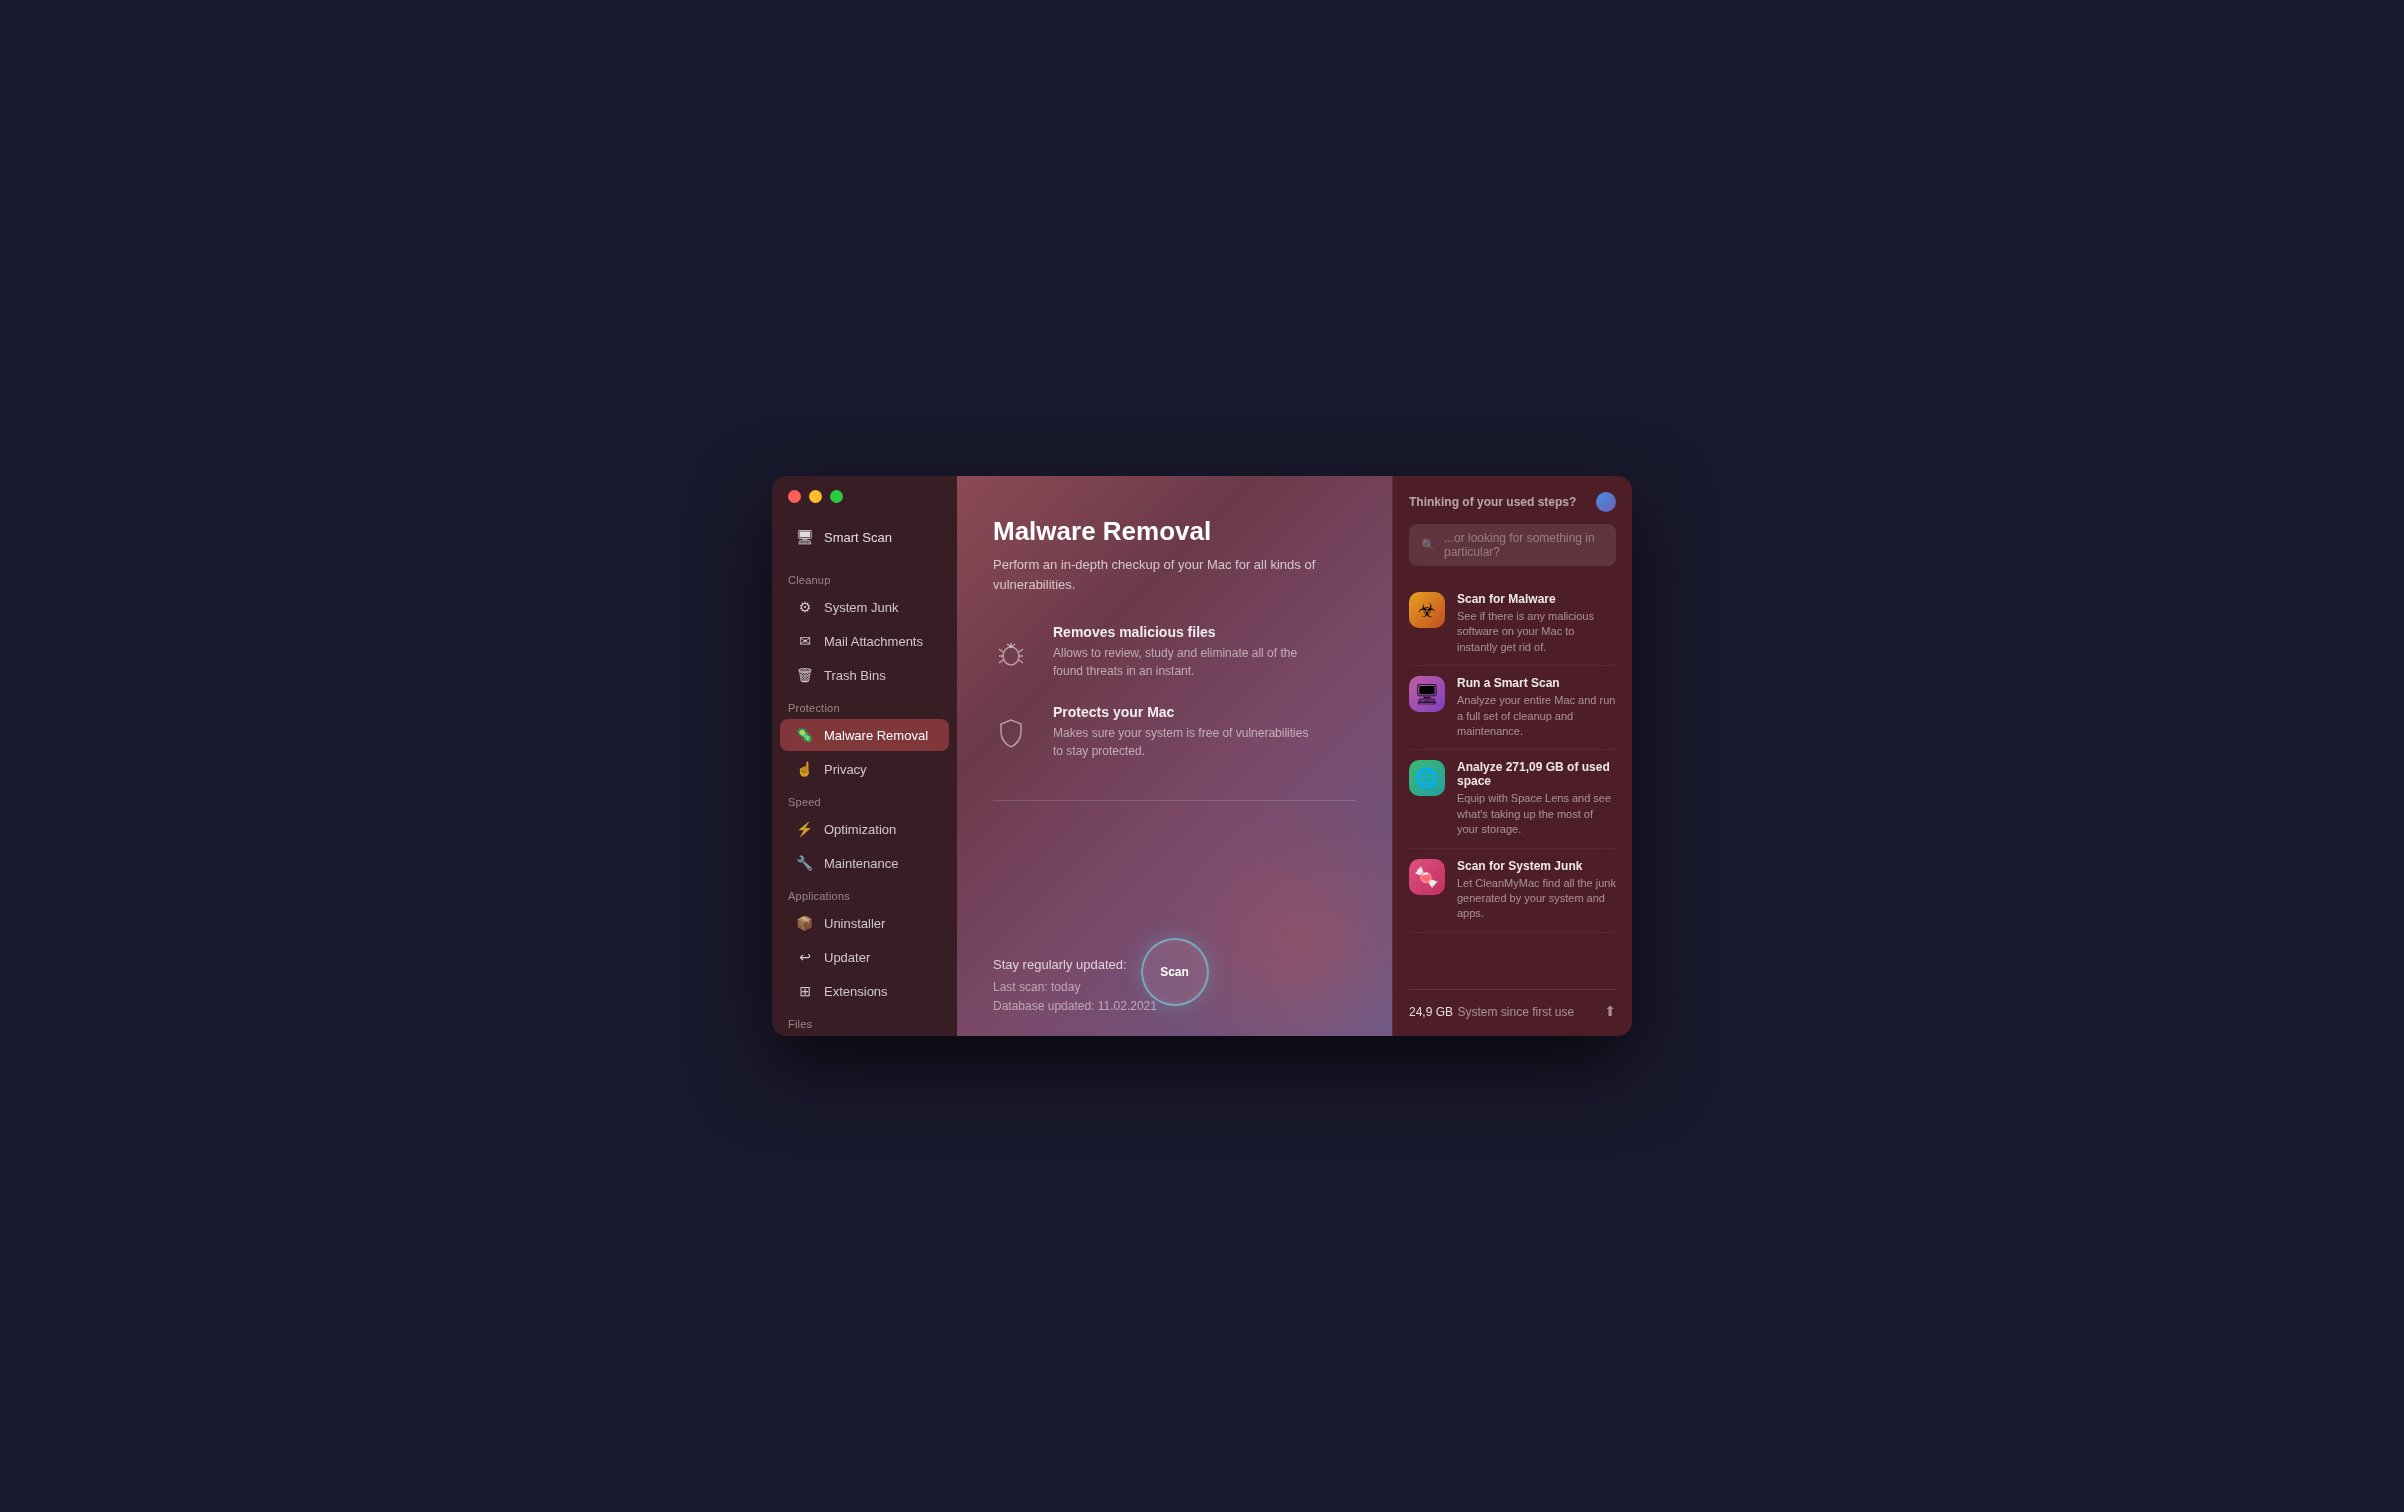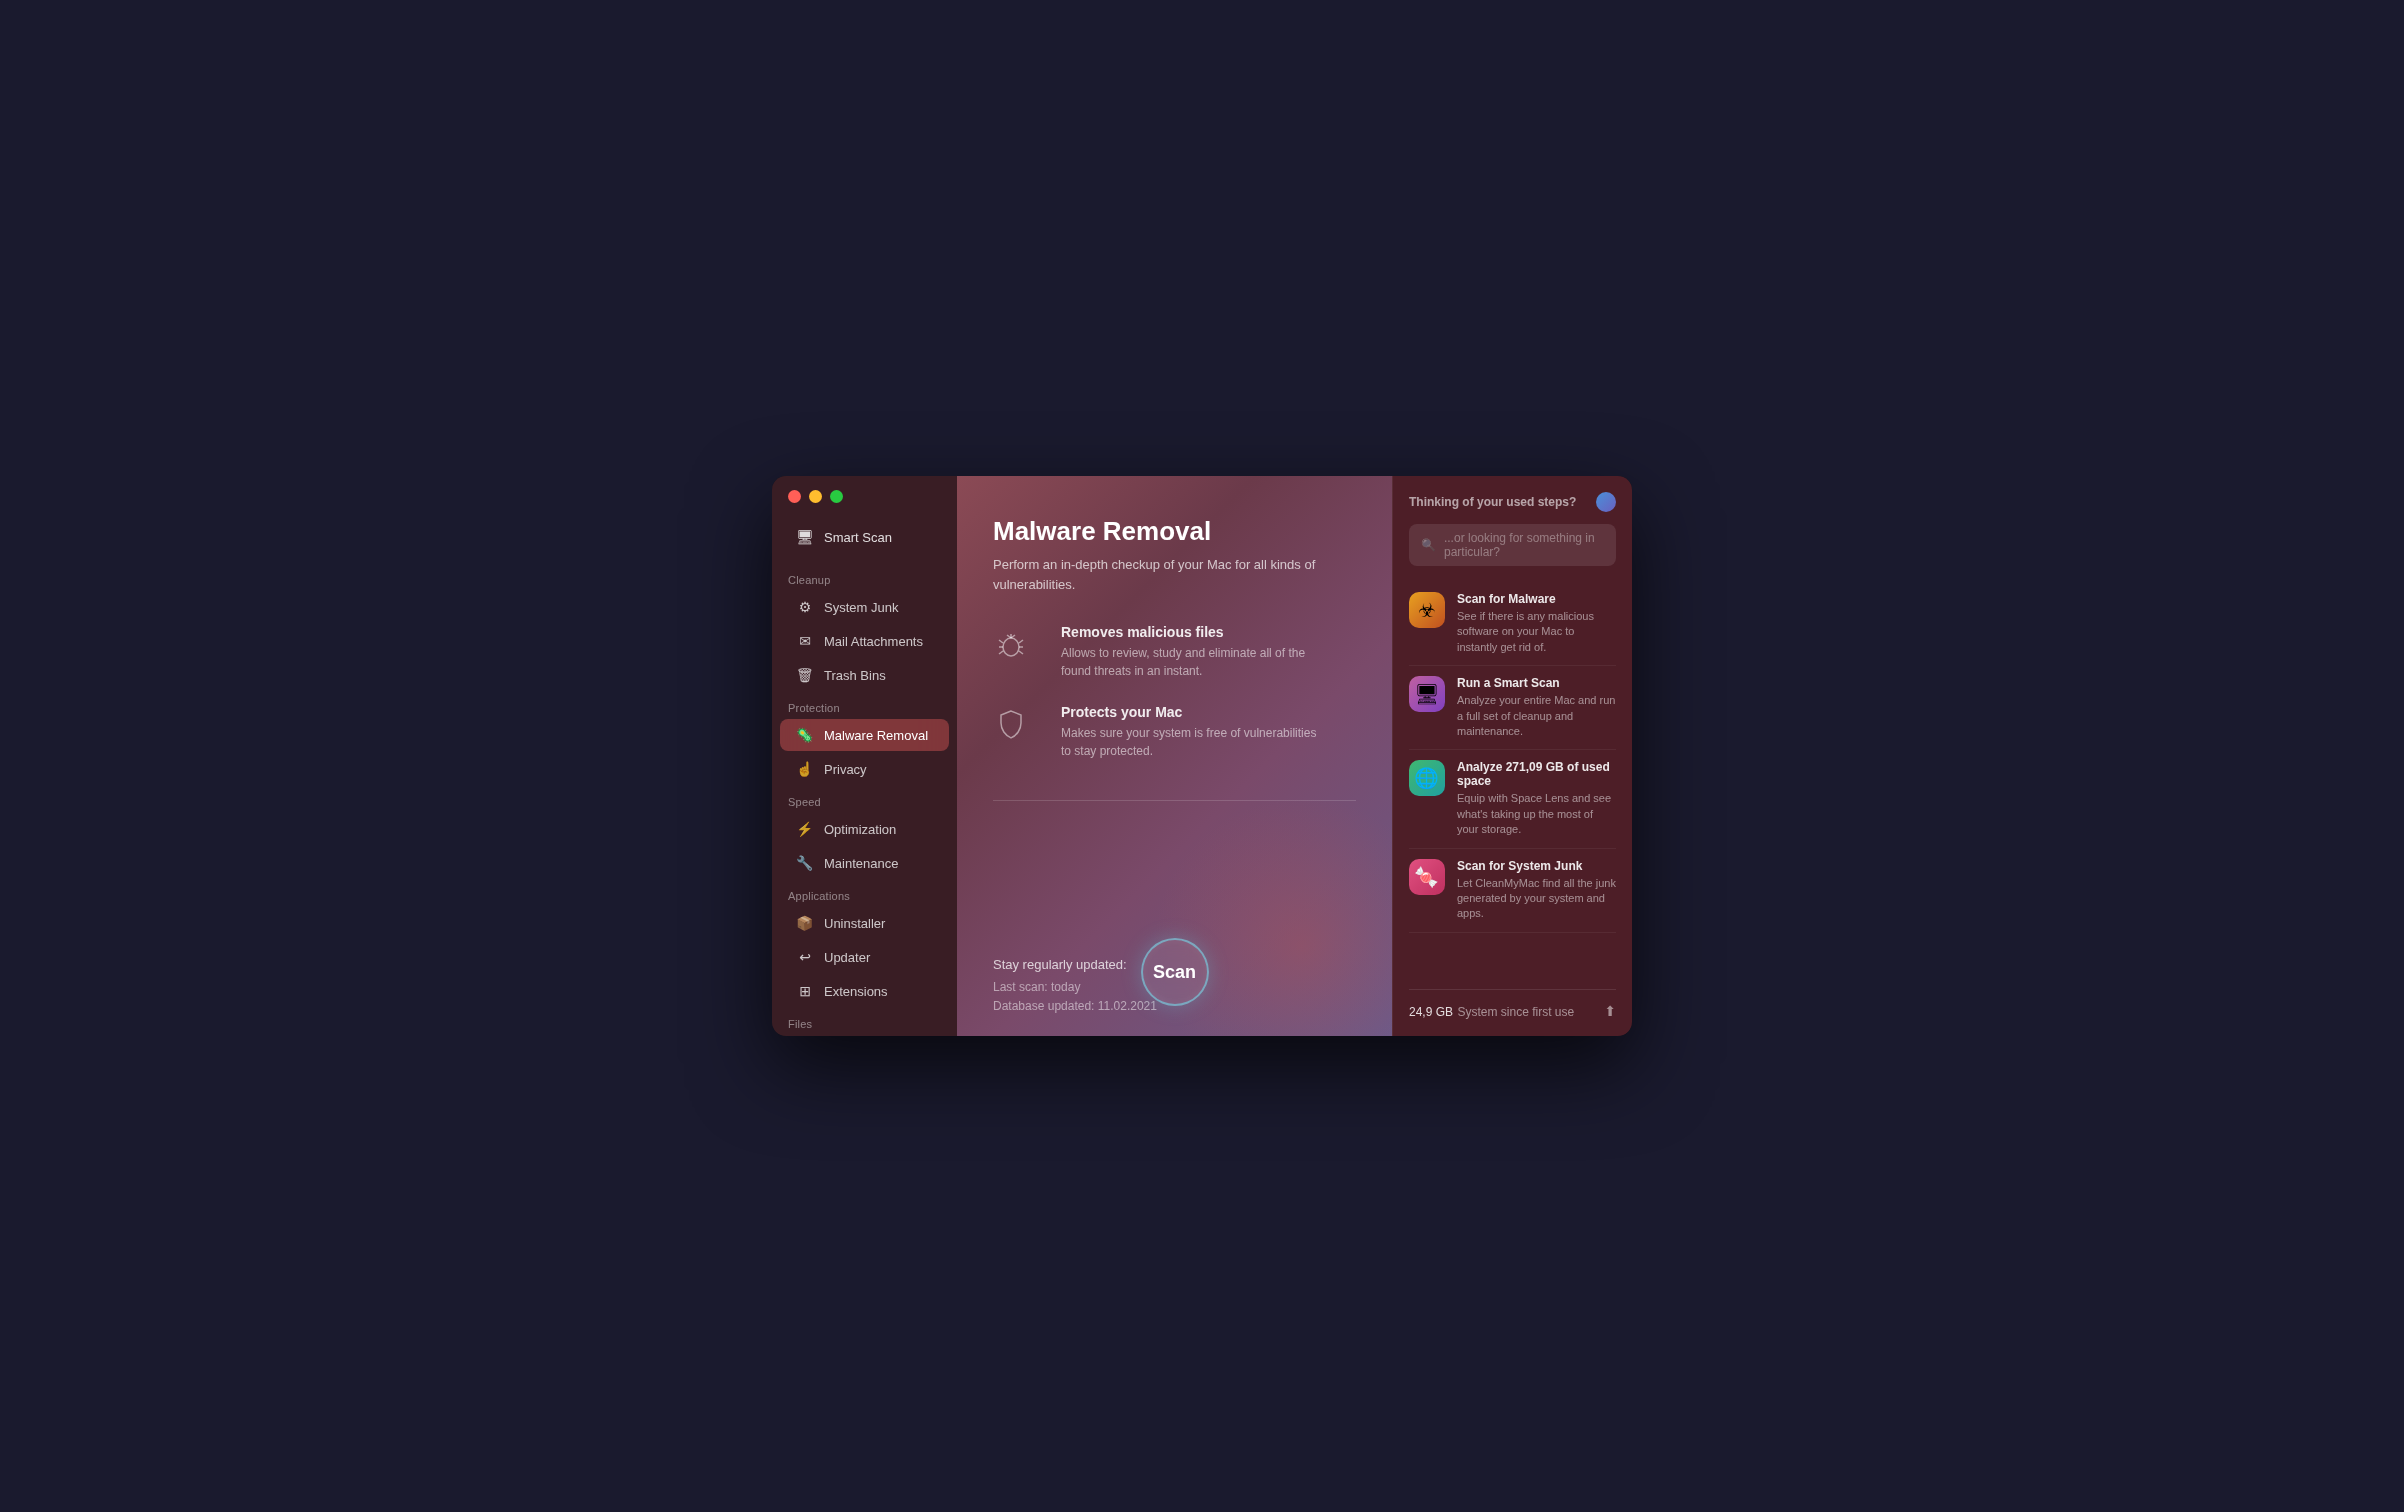--- a/index.html
+++ b/index.html
@@ -143,22 +143,22 @@
 
     .feature-list {
       display: flex;
       flex-direction: column;
       gap: 24px;
       margin-bottom: 24px;
     }
 
     .feature-item {
       display: flex;
-      align-items: flex-start;
-      gap: 32px;
+      align-items: center;
+      gap: 24px;
     }
 
     .feature-icon {
       width: 36px;
       height: 36px;
       flex-shrink: 0;
       display: flex;
       align-items: center;
       justify-content: center;
       color: rgba(255,255,255,0.55);
@@ -214,21 +214,21 @@
       justify-content: center;
     }
 
     .scan-button {
       width: 68px;
       height: 68px;
       border-radius: 50%;
       background: rgba(255,255,255,0.08);
       border: 2.5px solid rgba(120, 200, 220, 0.7);
       color: #fff;
-      font-size: 18px;
+      font-size: 12px;
       font-weight: 600;
       cursor: pointer;
       display: flex;
       align-items: center;
       justify-content: center;
       box-shadow: 0 0 20px rgba(100,200,220,0.3), inset 0 0 10px rgba(255,255,255,0.05);
       transition: all 0.2s;
       backdrop-filter: blur(10px);
     }
 

